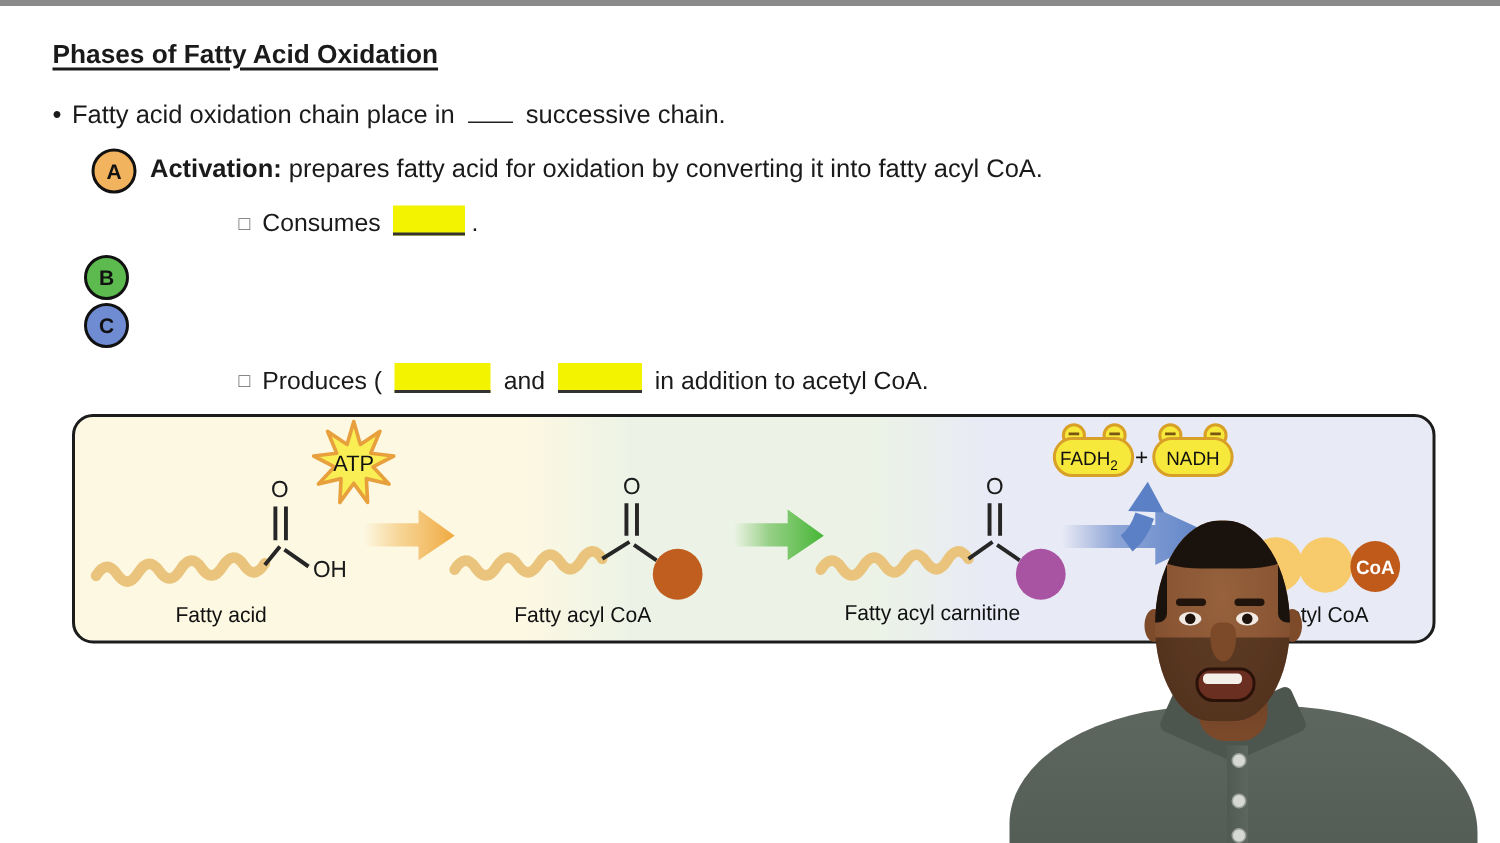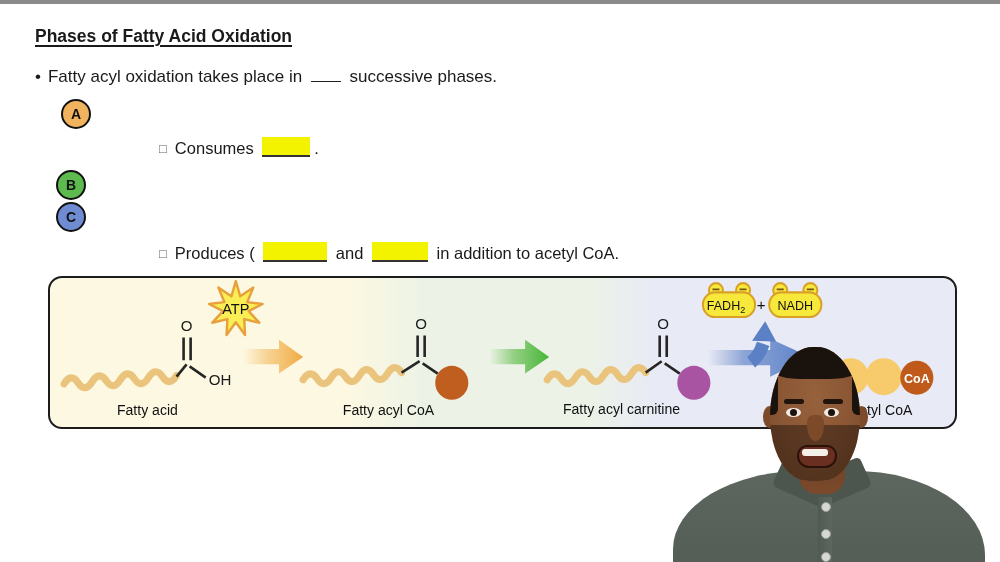--- a/index.html
+++ b/index.html
@@ -84,27 +84,29 @@
 </style>
 </head>
 <body>
 
 <div class="frame">
   <div class="topbar"></div>
 
   <div class="title">Phases of Fatty Acid Oxidation</div>
 
   <div class="line intro">
-    <span class="marker-dot">•</span><span>Fatty acyl oxidation takes place in</span>
+    <span class="marker-dot">•</span><span>Fatty acid oxidation chain place in</span>
     <span class="blank b-intro"></span>
-    <span>successive phases.</span>
+    <span>successive chain.</span>
   </div>
 
   <div class="row row-a">
     <span class="badge badge-a">A</span>
+    <p><b>Activation:</b>
+      <span>prepares fatty acid for oxidation by converting it into fatty acyl CoA.</span></p>
   </div>
 
   <div class="sub sub-a">
     <span class="sq">□</span><span>Consumes</span>
     <span class="blank hl b-consumes"></span><span>.</span>
   </div>
 
   <div class="row row-b">
     <span class="badge badge-b">B</span>
   </div>

